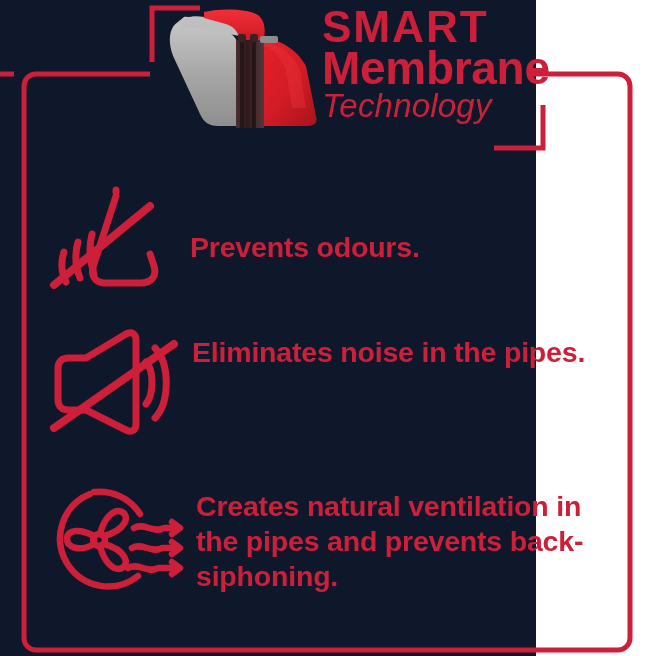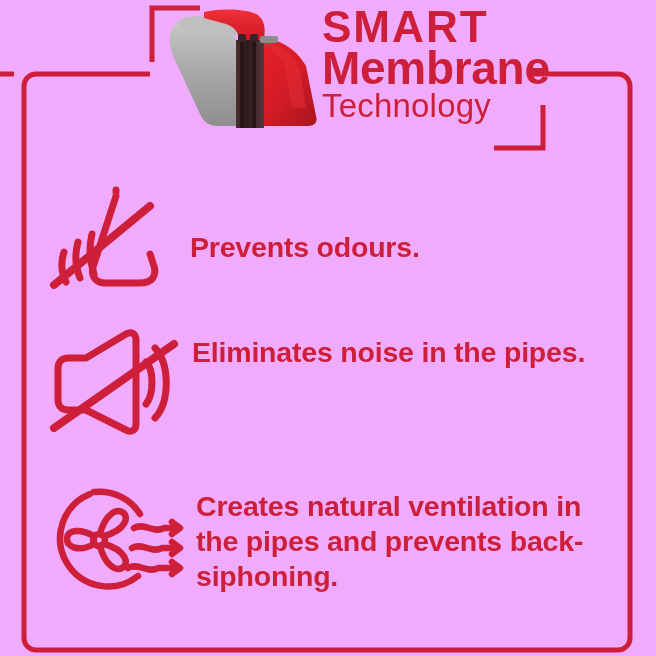--- a/index.html
+++ b/index.html
@@ -9,23 +9,23 @@
   }
   body {
     width: 656px;
     height: 656px;
     overflow: hidden;
     font-family: "Liberation Sans", sans-serif;
     position: relative;
   }
   #stage {
     position: relative;
-    width: 656px;
+    width: 536px;
     height: 656px;
-    background: #f0abfc;
+    background: #0f172a;
   }
 
   
   #frame-svg {
     position: absolute;
     left: 0;
     top: 0;
     width: 656px;
     height: 656px;
     pointer-events: none;
@@ -79,20 +79,21 @@
   }
   .logo-technology {
     display: block;
     font-family: "Liberation Sans", sans-serif;
     font-weight: 300;
     font-size: 33px;
     letter-spacing: 0.2px;
     margin: 0;
     padding: 0;
     line-height: 37px;
+    font-style: italic;
   }
 
   
   .feature-row {
     position: absolute;
     display: flex;
     align-items: flex-start;
   }
   .feature-icon {
     flex: 0 0 auto;

